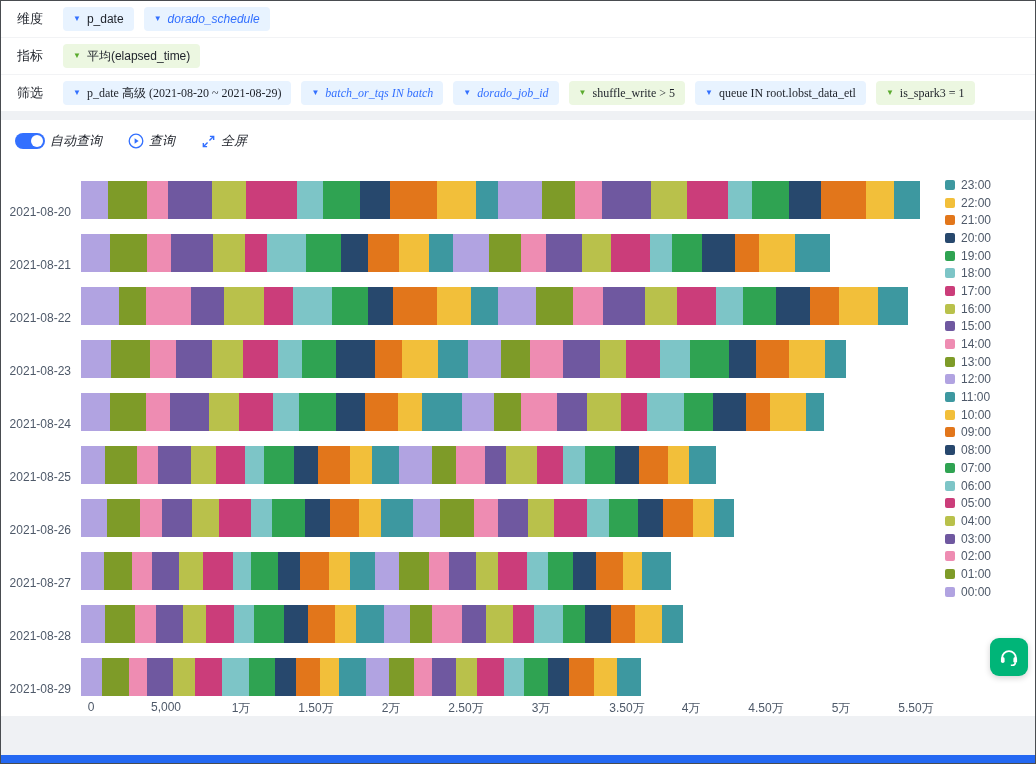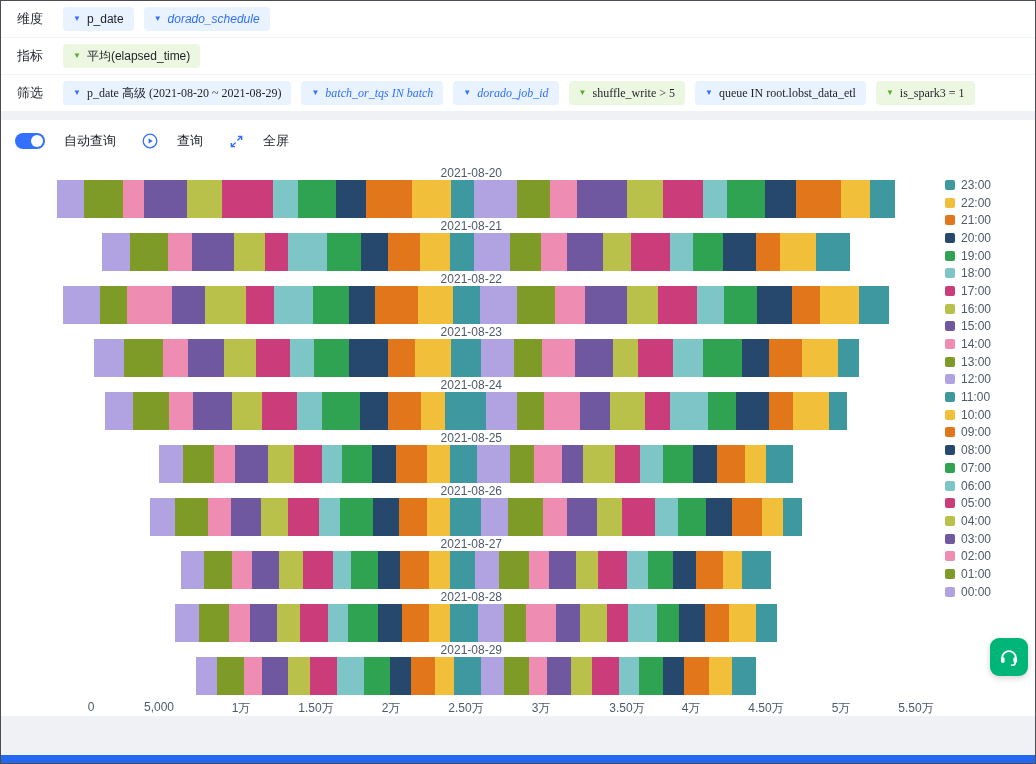--- a/index.html
+++ b/index.html
@@ -38,37 +38,37 @@
   .tag.italic .t { font-style:italic; color:#3370ff; }
 
   
   .chart-panel {
     background:#ffffff; margin-top:9px; height:596px;
     position:relative; overflow:hidden;
   }
   .toolbar {
     display:flex; align-items:center; height:42px; padding:0 14px;
   }
-  .tb-group { display:flex; align-items:center; gap:19px; margin-right:26px; }
+  .tb-group { display:flex; align-items:center; gap:5px; margin-right:26px;font-style:italic; }
   .tb-label { font-size:13px; color:#1d2129; cursor:pointer; }
   .toggle {
     width:30px; height:16px; border-radius:8px; background:#3370ff;
     position:relative; cursor:pointer; flex-shrink:0;
   }
   .toggle .knob {
     position:absolute; top:2px; right:2px; width:12px; height:12px;
     border-radius:50%; background:#ffffff;
   }
   .tb-right { margin-left:auto; display:flex; align-items:center; gap:8px; }
   .tb-status { font-size:12px; color:#8f959e; white-space:nowrap; }
   .v-divider { width:1px; height:14px; background:#e5e6eb; }
 
   .chart-body { display:flex; padding:4px 0 0 8px; }
   .plot-col { flex:1; min-width:0; }
-  .bar-row { display:flex; align-items:center; height:53px;flex-direction:column; }
+  .bar-row { display:flex; align-items:flex-end; height:53px; }
   .bar-label {
     width:72px; flex-shrink:0; text-align:right; padding-right:10px;
     font-size:12px; color:#4e5969; white-space:nowrap;
   }
   .bar { display:flex; height:38px; }
   .seg { height:100%; }
   .x-axis { position:relative; height:20px; margin-left:82px; margin-top:4px; }
   .x-tick {
     position:absolute; top:0; transform:translateX(-50%);
     font-size:12px; color:#4e5969; white-space:nowrap;
@@ -468,21 +468,21 @@
                 <div class="seg" title="2021-08-29 19:00 : 1600" style="width: 24px; background: rgb(47, 163, 82);"></div>
                 <div class="seg" title="2021-08-29 20:00 : 1400" style="width: 21px; background: rgb(39, 72, 109);"></div>
                 <div class="seg" title="2021-08-29 21:00 : 1700" style="width: 25.5px; background: rgb(226, 118, 27);"></div>
                 <div class="seg" title="2021-08-29 22:00 : 1500" style="width: 22.5px; background: rgb(242, 191, 58);"></div>
                 <div class="seg" title="2021-08-29 23:00 : 1600" style="width: 24px; background: rgb(61, 152, 160);"></div>
               </div>
             </div>
           </div>
         <div class="x-axis" id="x-axis">
             <span class="x-tick" style="left: 0px;">0</span>
-            <span class="x-tick" style="left: 68px;">5,000</span>
+            <span class="x-tick" style="left: 75px;">5,000</span>
             <span class="x-tick" style="left: 150px;">1万</span>
             <span class="x-tick" style="left: 225px;">1.50万</span>
             <span class="x-tick" style="left: 300px;">2万</span>
             <span class="x-tick" style="left: 375px;">2.50万</span>
             <span class="x-tick" style="left: 450px;">3万</span>
             <span class="x-tick" style="left: 536px;">3.50万</span>
             <span class="x-tick" style="left: 600px;">4万</span>
             <span class="x-tick" style="left: 675px;">4.50万</span>
             <span class="x-tick" style="left: 750px;">5万</span>
             <span class="x-tick" style="left: 825px;">5.50万</span>

